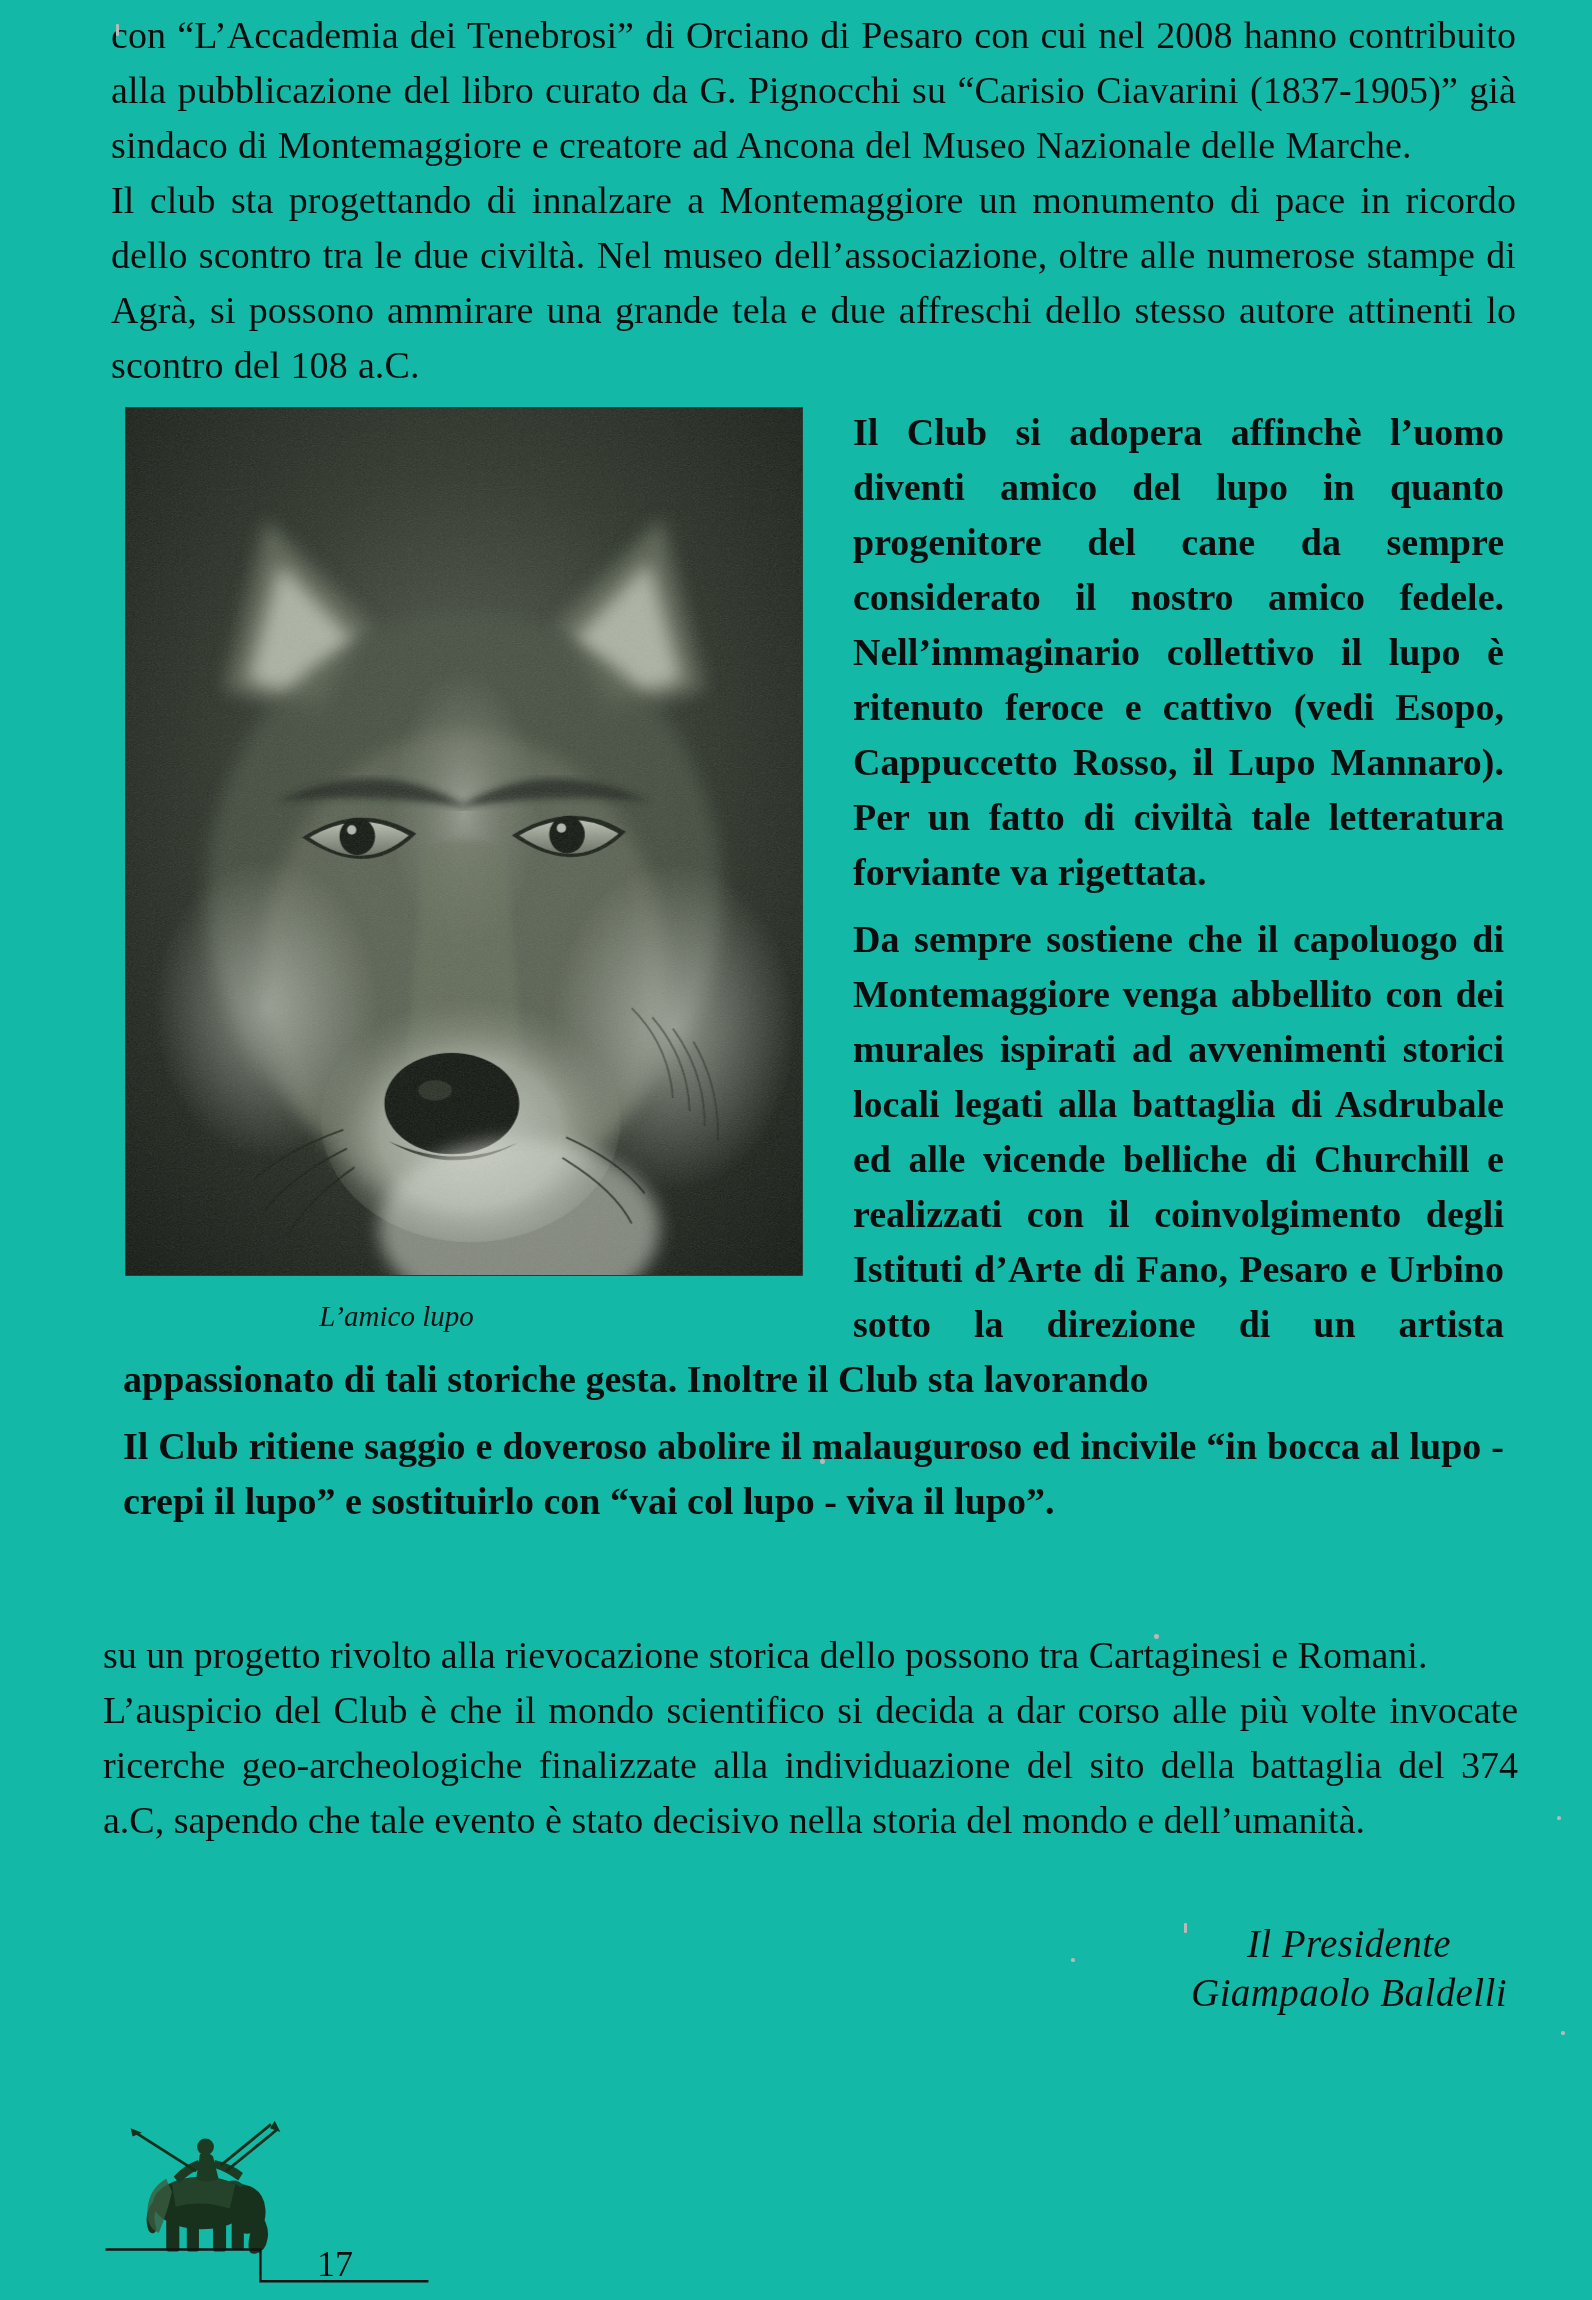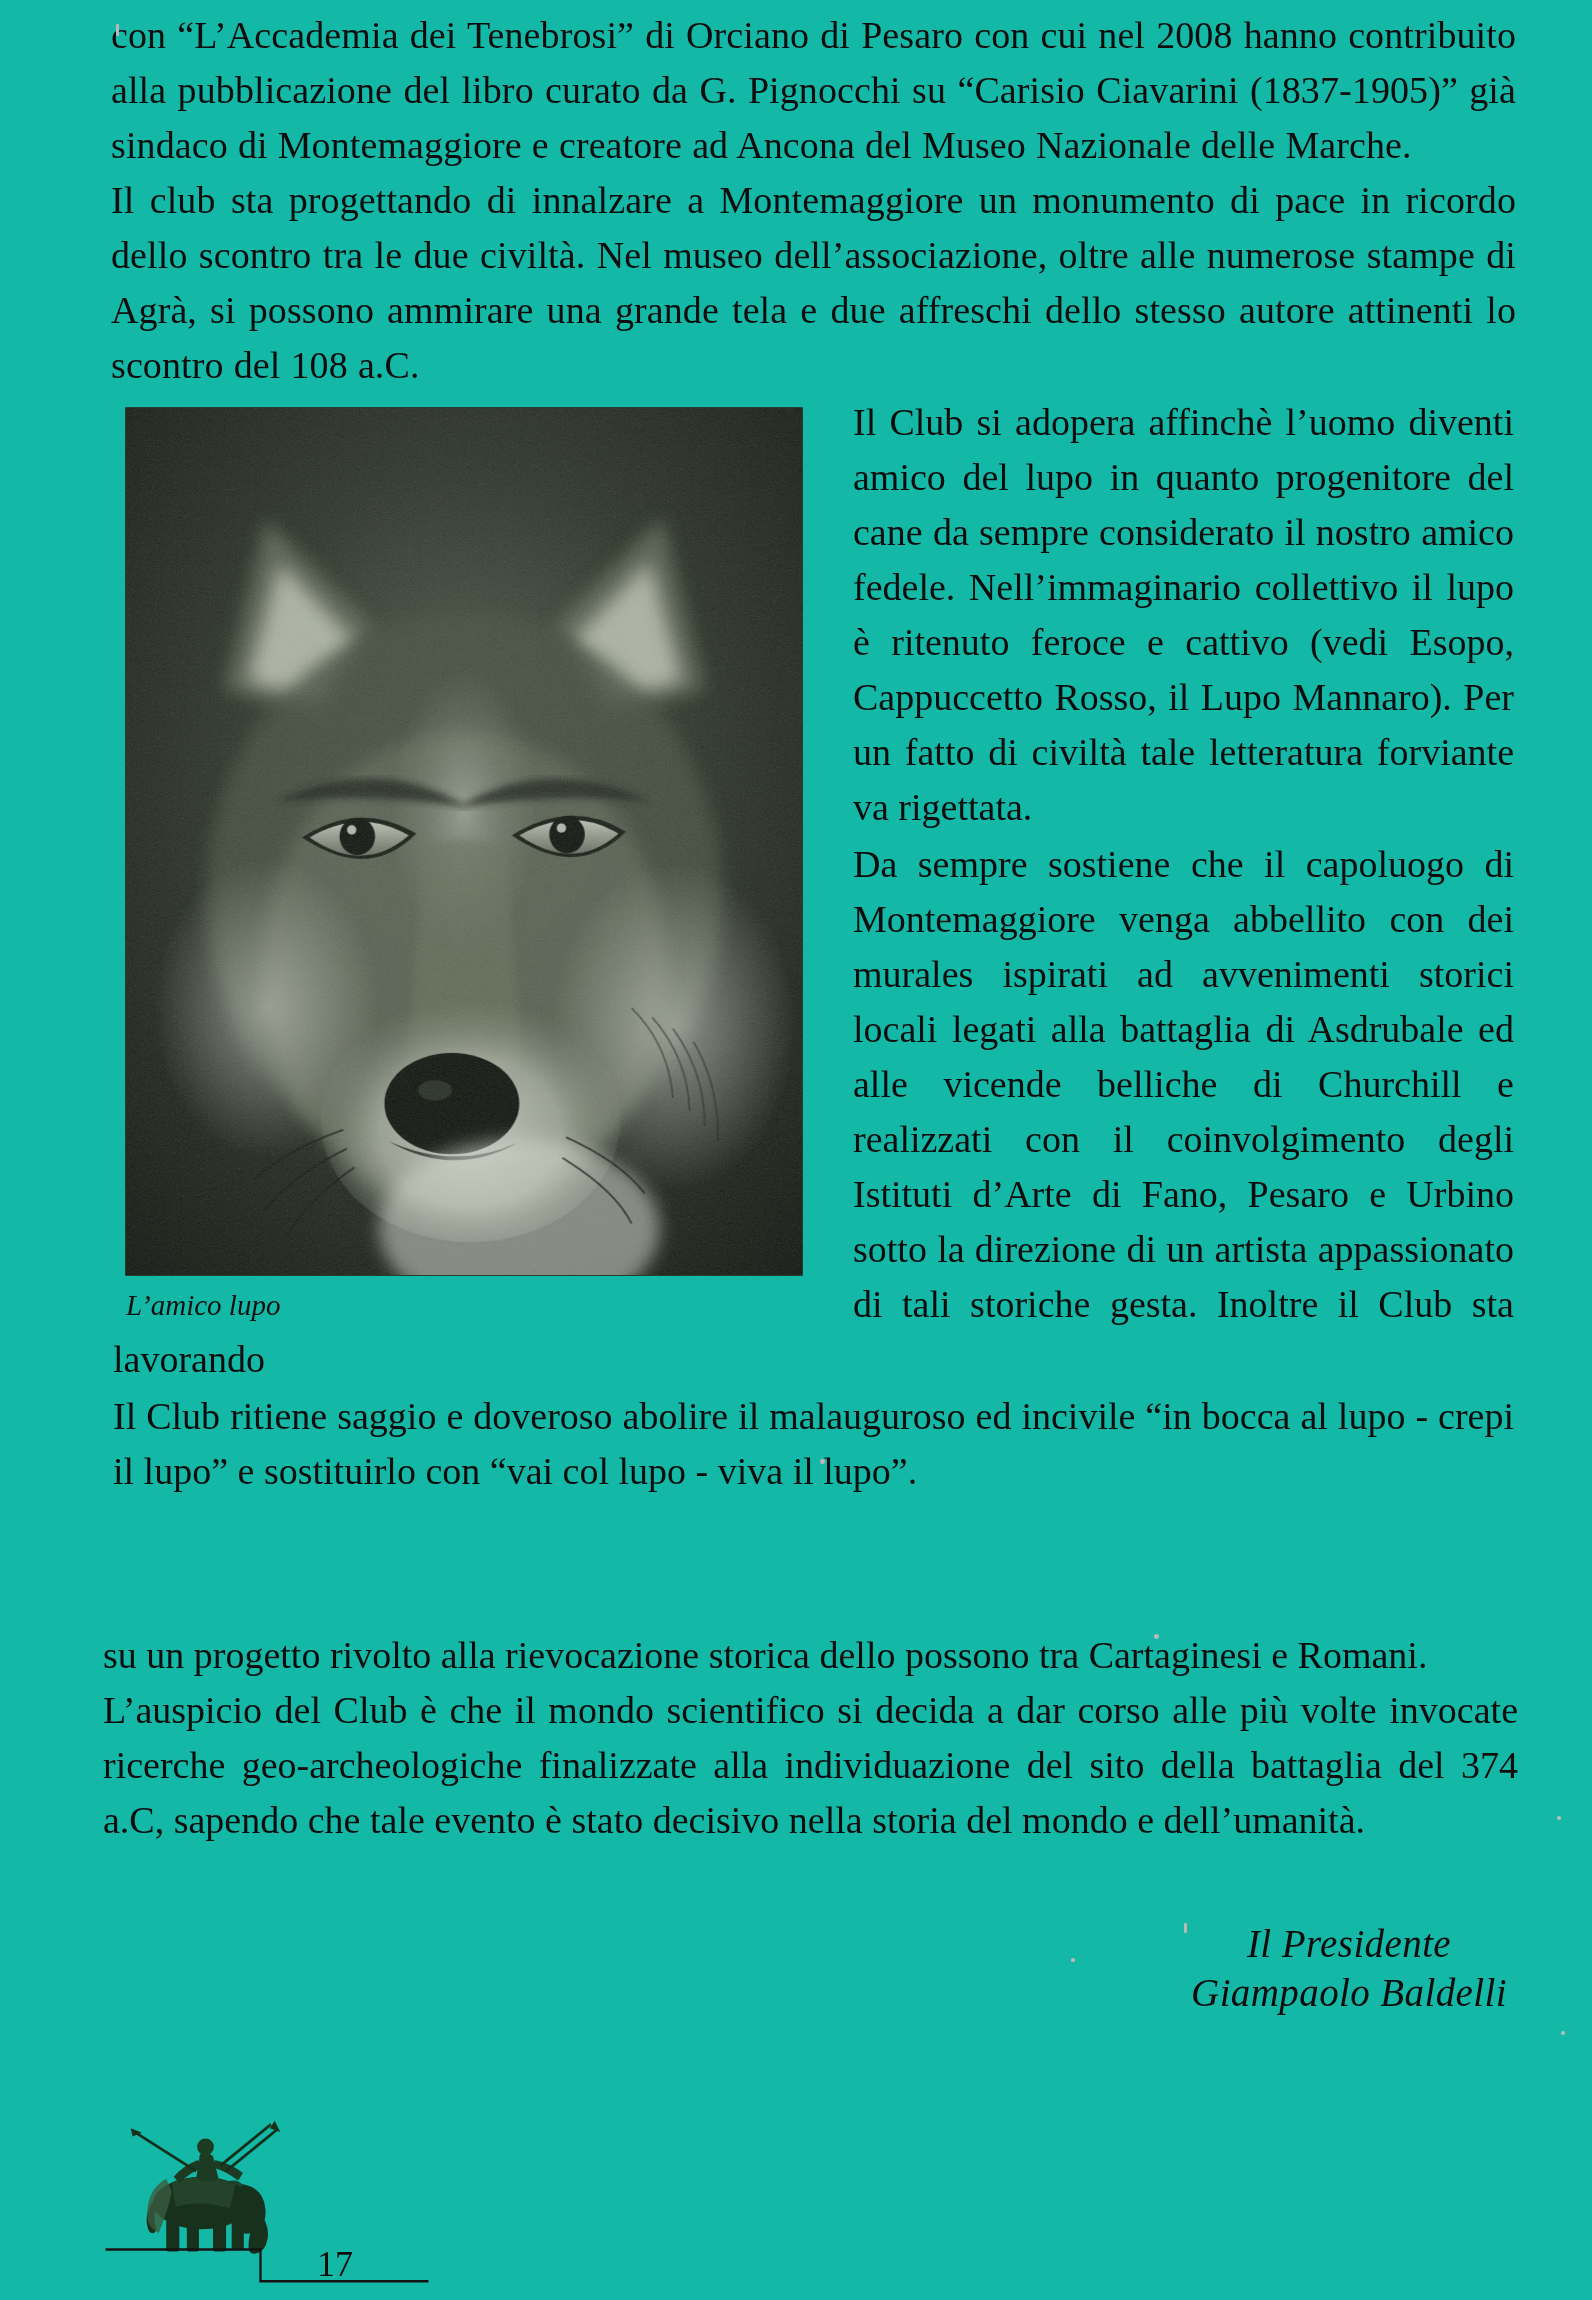--- a/index.html
+++ b/index.html
@@ -52,35 +52,35 @@
     width: 676px;
     height: 867px;
     position: relative;
     overflow: hidden;
     background: #0a0f0a;
     box-shadow: 0 0 0 0.9px #2a2f2a;
   }
   .photo svg { display: block; width: 100%; height: 100%; }
 
   .caption {
-    margin-top: 13px;
-    text-align: left;
+    margin-top: 24px;
+    text-align: center;
     font-style: italic;
     font-size: 29px;
     line-height: 34px;
     color: #111;
     padding-right: 150px;
   }
 
   .wrapblock {
     font-size: 38px;
     line-height: 55px;
     text-align: justify;
   }
-  .wrapblock p { margin: 2px; }
+  .wrapblock p { margin: 12px; font-weight: bold; }
 
   .tailblock {
     position: absolute;
     left: 103px;
     top: 1628px;
     width: 1415px;
     font-size: 38px;
     line-height: 55px;
     text-align: justify;
   }

